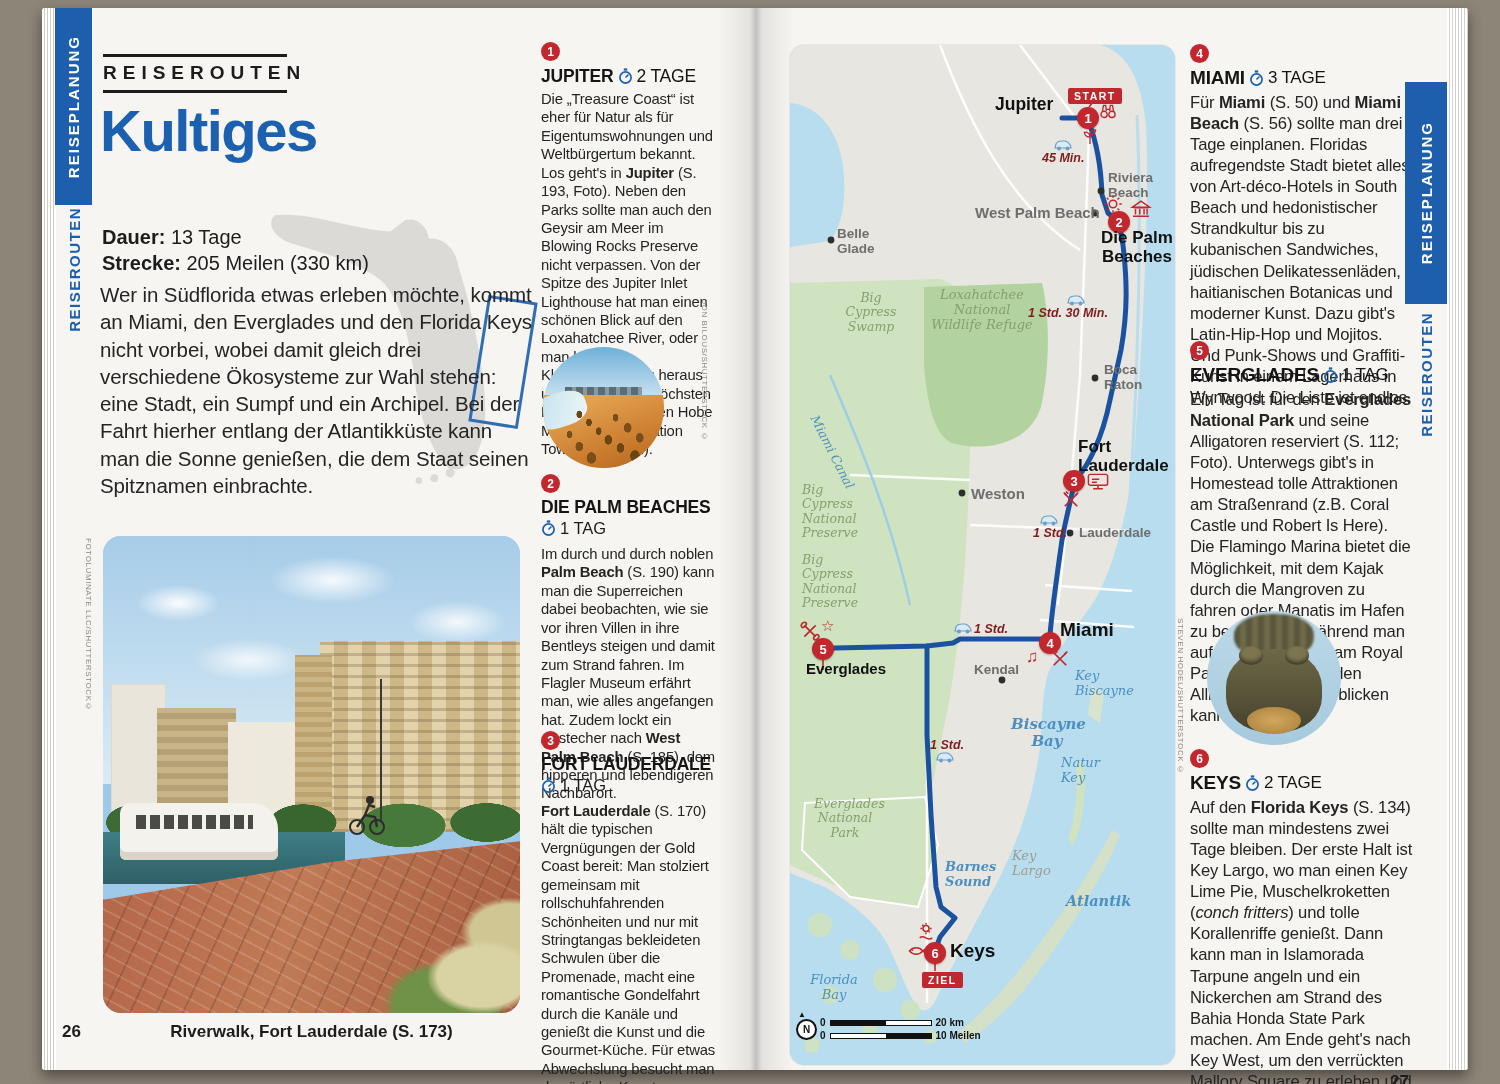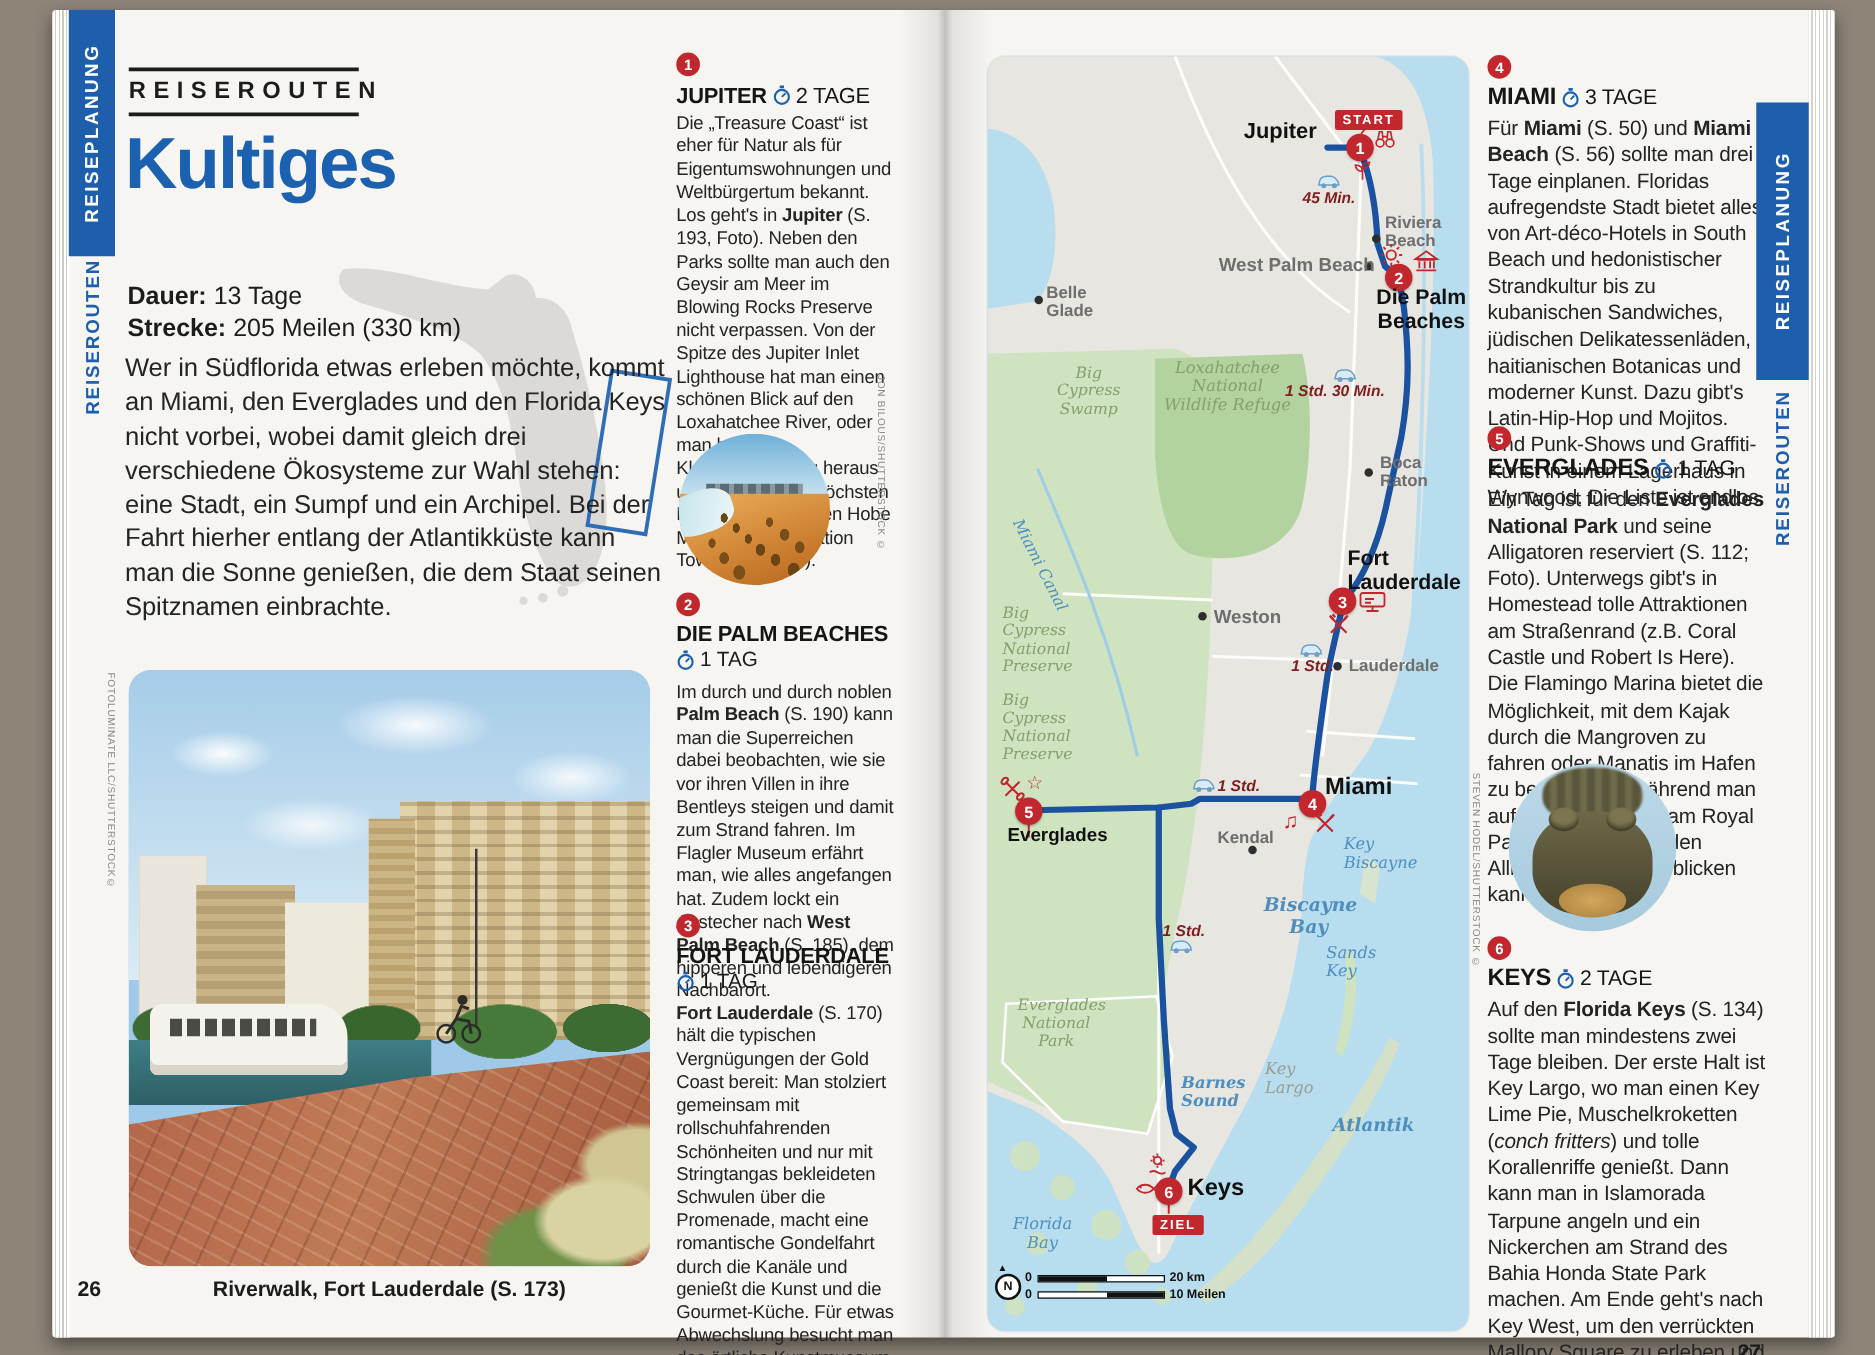--- a/index.html
+++ b/index.html
@@ -288,21 +288,21 @@
   <div class="mlabel m-city" style="left:318px;top:126px;width:62px;white-space:normal;">Riviera Beach</div>
   <div class="mlabel m-city" style="left:185px;top:160px;font-size:15px;">West Palm Beach</div>
   <div class="mlabel m-city" style="left:47px;top:182px;width:46px;white-space:normal;">Belle Glade</div>
   <div class="mlabel m-city" style="left:314px;top:318px;width:48px;white-space:normal;">Boca Raton</div>
   <div class="mlabel m-city" style="left:181px;top:441px;font-size:15px;">Weston</div>
   <div class="mlabel m-city" style="left:289px;top:481px;">Lauderdale</div>
   <div class="mlabel m-city" style="left:184px;top:618px;">Kendal</div>
 
   <div class="mlabel m-water" style="left:285px;top:624px;width:70px;white-space:normal;">Key Biscayne</div>
   <div class="mlabel m-water" style="left:221px;top:671px;width:72px;white-space:normal;font-size:15px;font-weight:700;text-align:center;">Biscayne Bay</div>
-  <div class="mlabel m-water" style="left:271px;top:711px;width:52px;white-space:normal;">Sands Key</div>
+  <div class="mlabel m-water" style="left:271px;top:711px;width:52px;white-space:normal;">Natur Key</div>
   <div class="mlabel m-water" style="left:155px;top:815px;width:58px;white-space:normal;font-weight:700;">Barnes Sound</div>
   <div class="mlabel m-water" style="left:276px;top:848px;font-size:14.5px;font-weight:700;">Atlantik</div>
   <div class="mlabel m-water" style="left:18px;top:928px;width:52px;white-space:normal;text-align:center;">Florida Bay</div>
   <div class="mlabel m-water" style="left:30px;top:368px;transform:rotate(63deg);transform-origin:left top;font-size:12.5px;">Miami Canal</div>
 
   <div class="mlabel m-park" style="left:50px;top:246px;width:62px;white-space:normal;">Big Cypress Swamp</div>
   <div class="mlabel m-park" style="left:138px;top:243px;width:108px;white-space:normal;font-size:13px;">Loxahatchee National Wildlife Refuge</div>
   <div class="mlabel m-park" style="left:12px;top:438px;width:74px;white-space:normal;text-align:left;">Big Cypress National Preserve</div>
   <div class="mlabel m-park" style="left:12px;top:508px;width:74px;white-space:normal;text-align:left;">Big Cypress National Preserve</div>
   <div class="mlabel m-park" style="left:24px;top:752px;width:62px;white-space:normal;">Everglades National Park</div>

